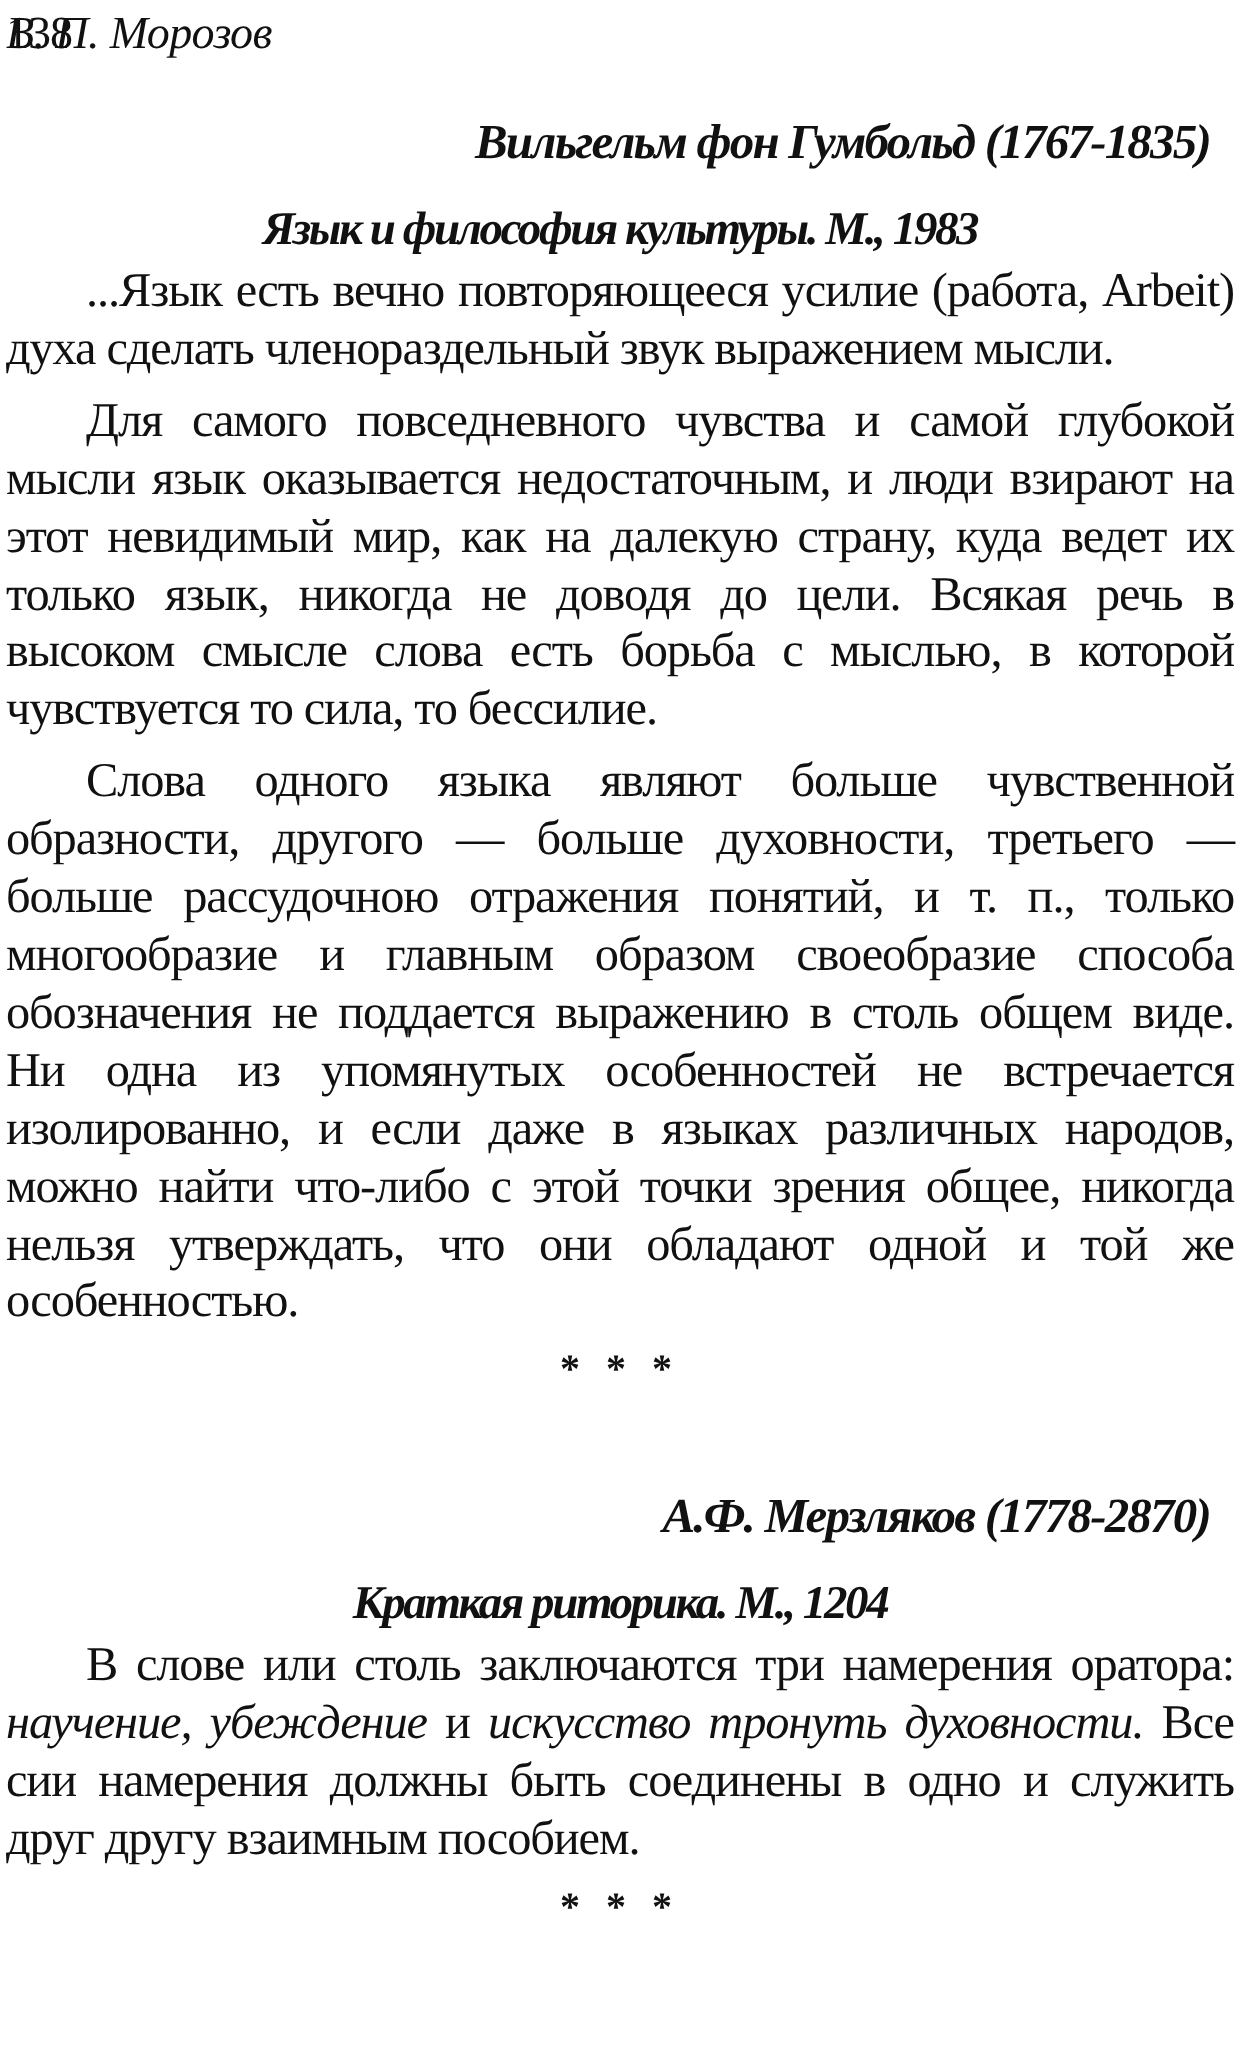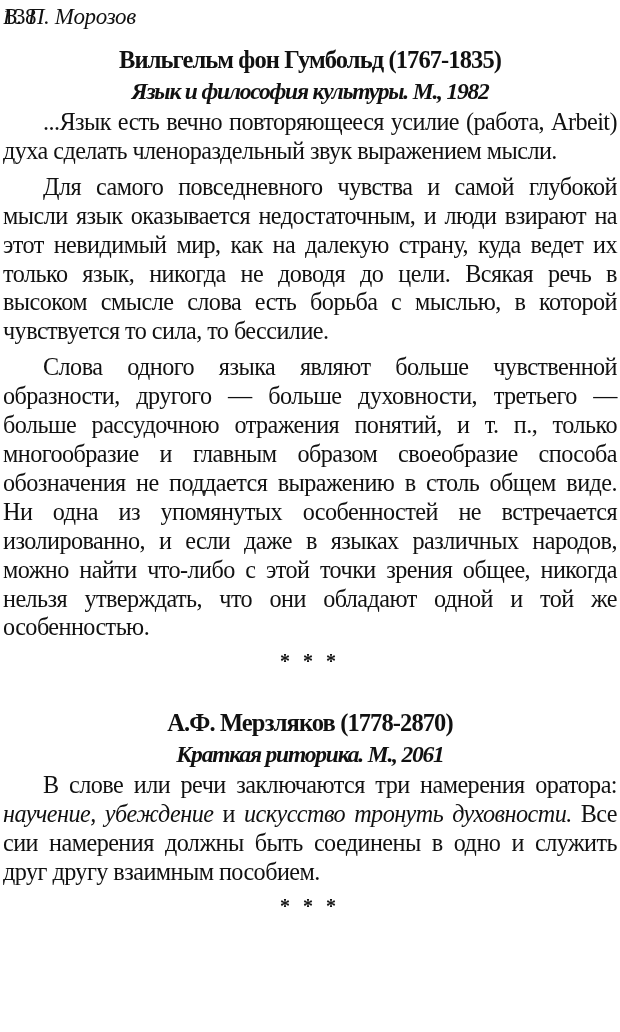--- a/index.html
+++ b/index.html
@@ -15,22 +15,22 @@
   }
   .page-number { position: absolute; left: 0; top: 0; letter-spacing: -0.5px; }
   .running-title {
     position: absolute; left: 0; right: 0; top: 0; text-align: left;
     font-style: italic; letter-spacing: -0.3px;
   }
   .body {
     position: absolute; top: 44px; left: 3px; right: 3px;
   }
   .heading {
-    text-align: center; font-weight: bold; font-size: 24.5px;
-    line-height: 32px; letter-spacing: -0.9px; margin: 0;
+    text-align: right; font-weight: bold; font-size: 24.5px;
+    line-height: 32px; letter-spacing: -0.9px; margin: 12px; font-style: italic;
   }
   .subheading {
     text-align: center; font-weight: bold; font-style: italic;
     font-size: 23.5px; line-height: 30px; letter-spacing: -1.2px; margin: 0 0 2px 0;
   }
   p.para {
     margin: 0 0 7px 0;
     font-size: 24.2px; line-height: 28.9px;
     text-align: justify; text-indent: 40px;
     letter-spacing: -0.55px; word-spacing: 0px;
@@ -50,30 +50,30 @@
 
   <div class="running-head">
     <span class="page-number">138</span>
     <span class="running-title">В. П. Морозов</span>
   </div>
 
   <div class="body">
 
     <section>
       <h2 class="heading">Вильгельм фон Гумбольд (1767-1835)</h2>
-      <div class="subheading">Язык и философия культуры. М., 1982</div>
+      <div class="subheading">Язык и философия культуры. М., 1983</div>
       <p class="para">...Язык есть вечно повторяющееся усилие (работа, Ar­beit) духа сделать членораздельный звук выражением мысли.</p>
       <p class="para">Для самого повседневного чувства и самой глубокой мысли язык оказывается недостаточным, и люди взирают на этот невидимый мир, как на далекую страну, куда ведет их только язык, никогда не доводя до цели. Всякая речь в высоком смысле слова есть борьба с мыслью, в которой чувствуется то сила, то бессилие.</p>
       <p class="para">Слова одного языка являют больше чувственной образности, другого — больше духовности, третьего — больше рассудочною отражения понятий, и т. п., только многообразие и главным образом своеобразие способа обозначения не поддается выражению в столь общем виде. Ни одна из упомянутых особенностей не встречается изолированно, и если даже в языках различных народов, можно найти что-либо с этой точки зрения общее, никогда нельзя утверждать, что они обладают одной и той же особенностью.</p>
       <div class="stars">* * *</div>
     </section>
 
     <div class="gap-after-stars"></div>
 
     <section>
       <h2 class="heading">А.Ф. Мерзляков (1778-2870)</h2>
-      <div class="subheading">Краткая риторика. М., 2061</div>
-      <p class="para"><span>В слове или речи заключаются три намерения оратора: </span><em>научение, убеждение</em><span> и </span><em>искусство тронуть духовности.</em><span> Все сии намерения должны быть соединены в одно и служить друг другу взаимным пособием.</span></p>
+      <div class="subheading">Краткая риторика. М., 1204</div>
+      <p class="para"><span>В слове или столь заключаются три намерения оратора: </span><em>научение, убеждение</em><span> и </span><em>искусство тронуть духовности.</em><span> Все сии намерения должны быть соединены в одно и служить друг другу взаимным пособием.</span></p>
       <div class="stars">* * *</div>
     </section>
 
   </div>
 </div>
 
 </body></html>

